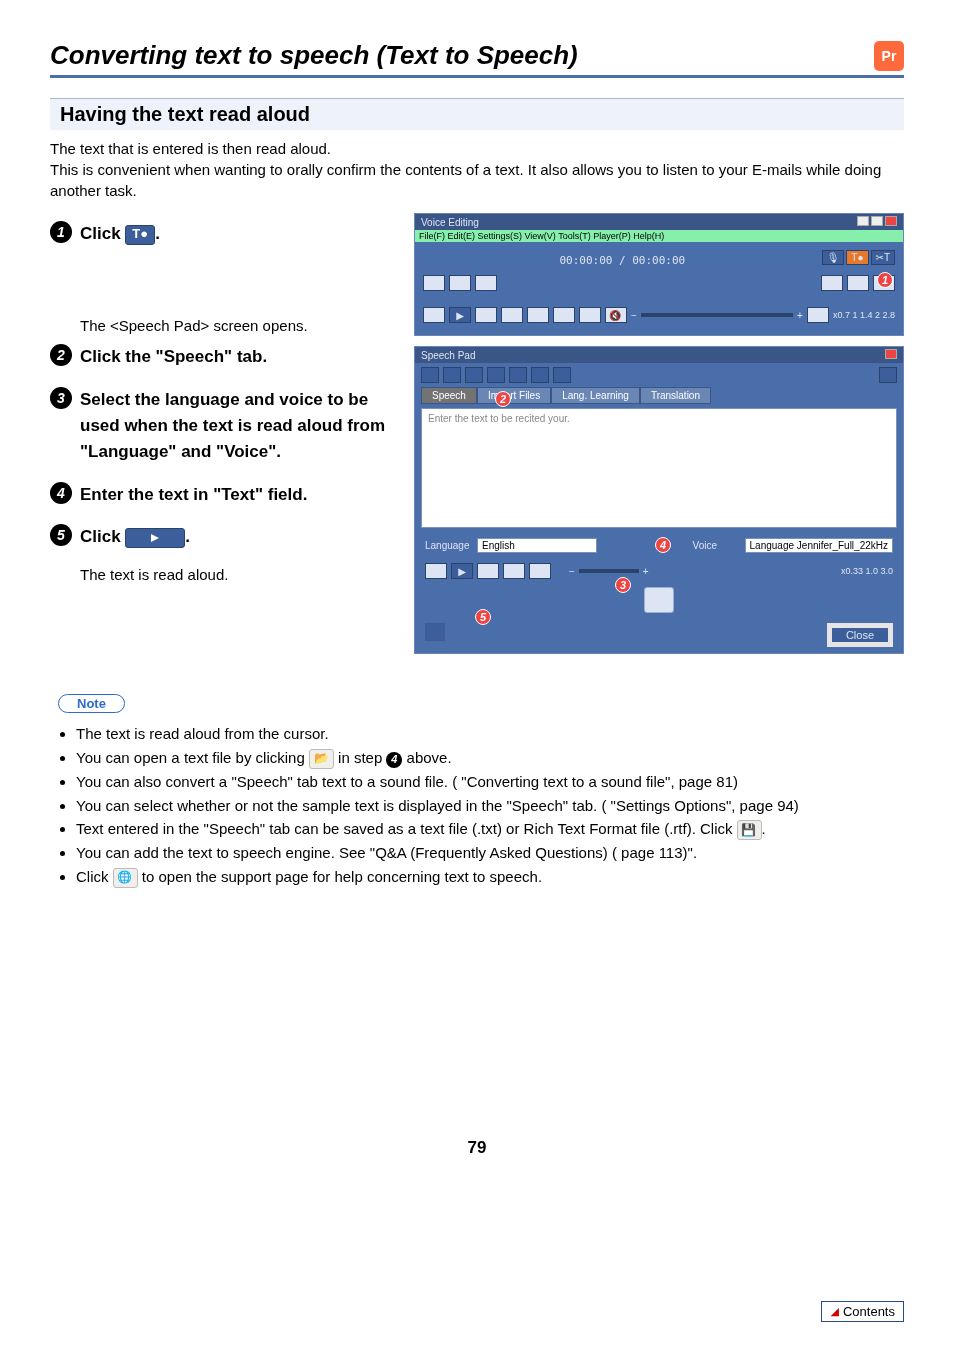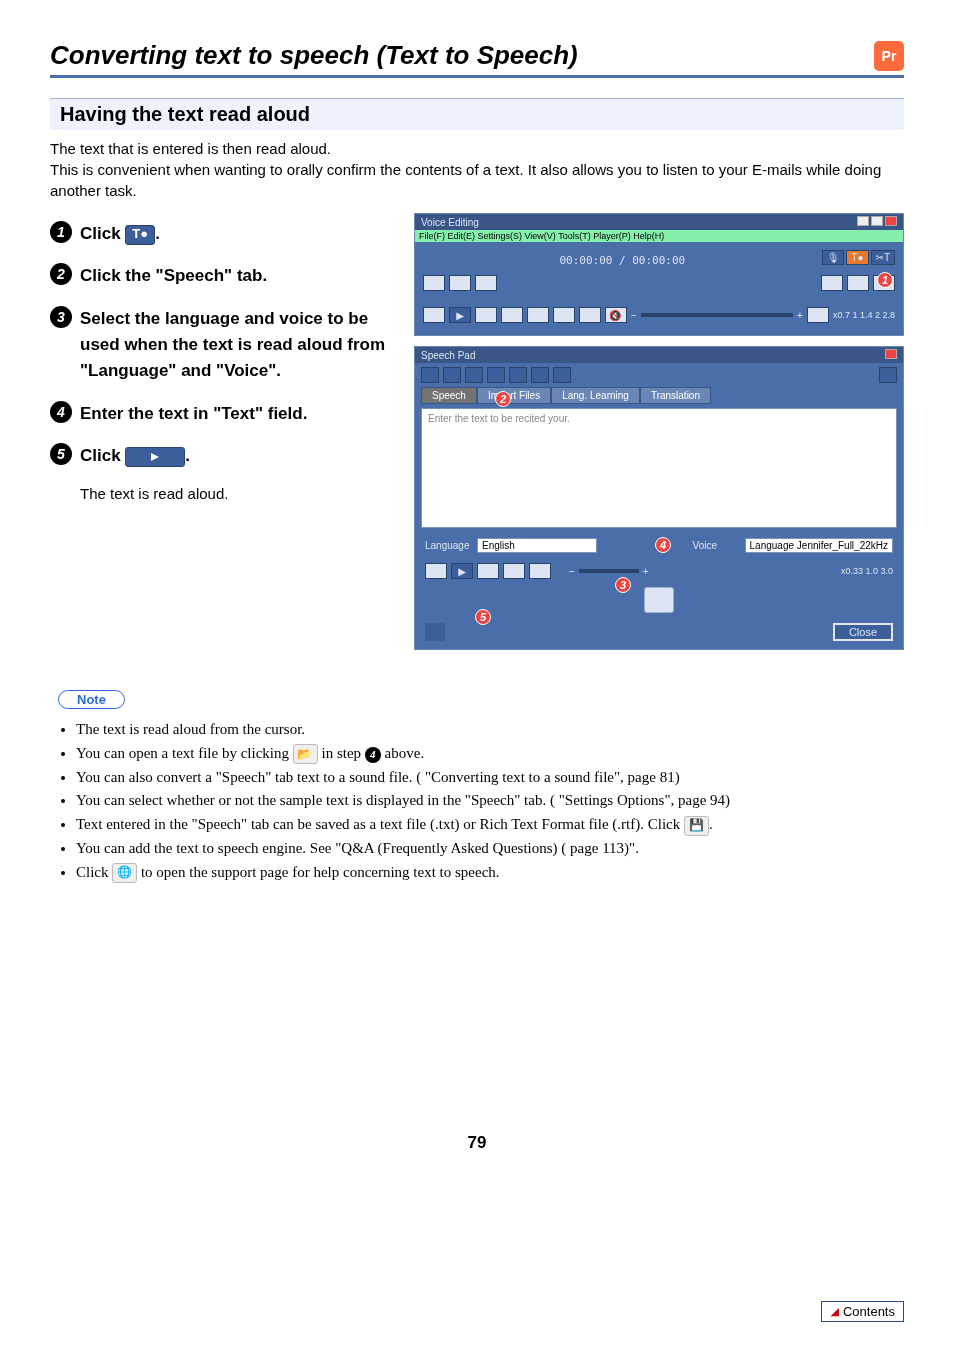--- a/index.html
+++ b/index.html
@@ -62,21 +62,21 @@
   }
   .play-chip {
     width: 60px; background:#3c5f9b; border:1px solid #2a436d; text-align:center;
   }
   .note-label {
     display:inline-block; border:1px solid #2e6ad1; border-radius:10px;
     padding: 1px 18px; color:#2e6ad1; font-weight:bold; font-size:13px;
     margin: 30px 0 6px 8px;
   }
   ul.notes { margin: 4px 0 0 8px; padding-left: 18px; }
-  ul.notes li { margin: 2px 0; line-height: 1.45; font-family: Liberation Serif, serif; }
+  ul.notes li { margin: 2px 0; line-height: 1.45; }
   .small-num {
     display:inline-flex; width:16px; height:16px; border-radius:50%; background:#000;
     color:#fff; align-items:center; justify-content:center; font-size:11px; font-style:italic; font-weight:bold;
   }
   .page-num { text-align:center; font-weight:bold; font-size:17px; margin-top: 250px; }
   .contents-btn {
     position:absolute; right:50px; bottom:26px;
     border:1px solid #2a4a8b; background:#fff; padding:2px 8px; font-size:13px;
     display:inline-flex; align-items:center; gap:4px;
   }
@@ -110,21 +110,21 @@
   .iconrow { display:flex; gap:4px; padding:4px 6px; }
   .iconrow .ib { width:18px; height:16px; background:#3c5f9b; border:1px solid #2a436d;}
   .textarea {
     background:#fff; border:1px solid #7a91b8; color:#888;
     height:120px; padding:4px 6px; font-size:10px; margin:4px 6px;
   }
   .lang-row { display:flex; align-items:center; gap:6px; padding:6px 10px; font-size:10px;}
   .lang-row label { width:46px; text-align:left; color:#dde4f4;}
   .lang-row .sel { background:#fff; color:#000; border:1px solid #7a91b8; padding:1px 4px; min-width:120px; display:inline-block;}
   .playrow { display:flex; gap:4px; align-items:center; padding:4px 10px;}
-  .close-btn { background:#3c5f9b; border:2px solid #e5e5e5; padding:1px 14px; font-size:11px; float:right; margin:6px 10px;}
+  .close-btn { background:#3c5f9b; border:5px solid #e5e5e5; padding:1px 14px; font-size:11px; float:right; margin:6px 10px;}
   .face { width:30px; height:26px; border:1px solid #9cb0d2; background:#dde4f4; margin:4px auto; border-radius:3px; text-align:center; font-size:12px; line-height:22px;}
 </style>
 </head>
 <body>
 
 
 
 <div class="title-row">
   <h1>Converting text to speech (Text to Speech)</h1>
   <span class="pr-badge">Pr</span>
@@ -136,20 +136,21 @@
 This is convenient when wanting to orally confirm the contents of a text. It also allows you to listen to your E-mails while doing another task.</p>
 
 <div class="two-col">
   <div class="left">
     <div class="step">
       <span class="num-badge">1</span>
       <span class="step-text">
         <span>Click </span><span class="icon-chip to-chip">T●</span><span>.</span>
       </span>
     </div>
+    <div class="step-sub" style="margin-top:70px;">The &lt;Speech Pad&gt; screen opens.</div>
 
     <div class="step">
       <span class="num-badge">2</span>
       <span class="step-text">Click the "Speech" tab.</span>
     </div>
 
     <div class="step">
       <span class="num-badge">3</span>
       <span class="step-text">Select the language and voice to be used when the text is read aloud from "Language" and "Voice".</span>
     </div>

